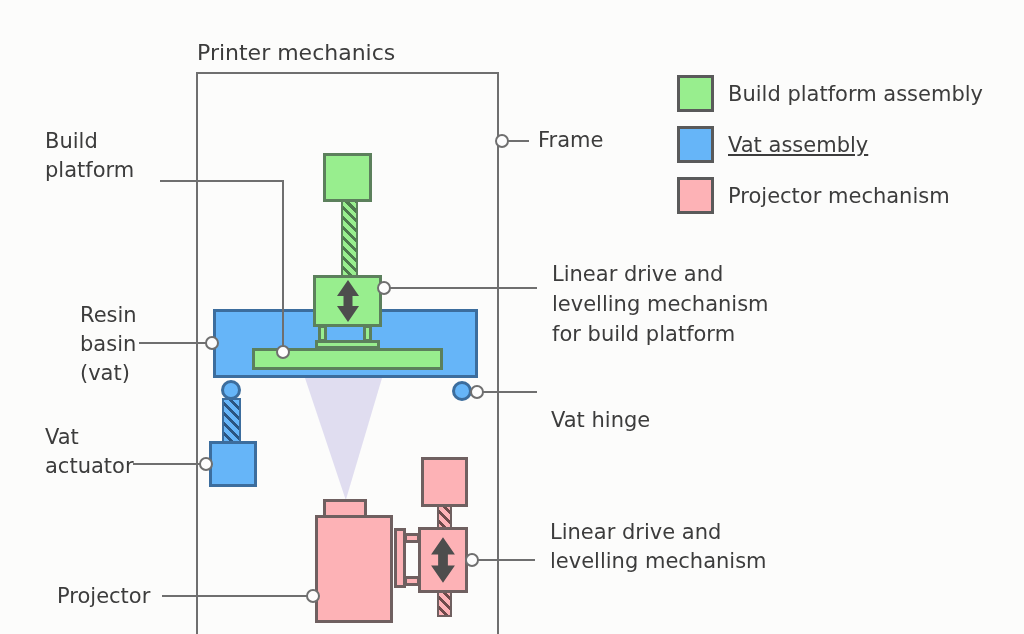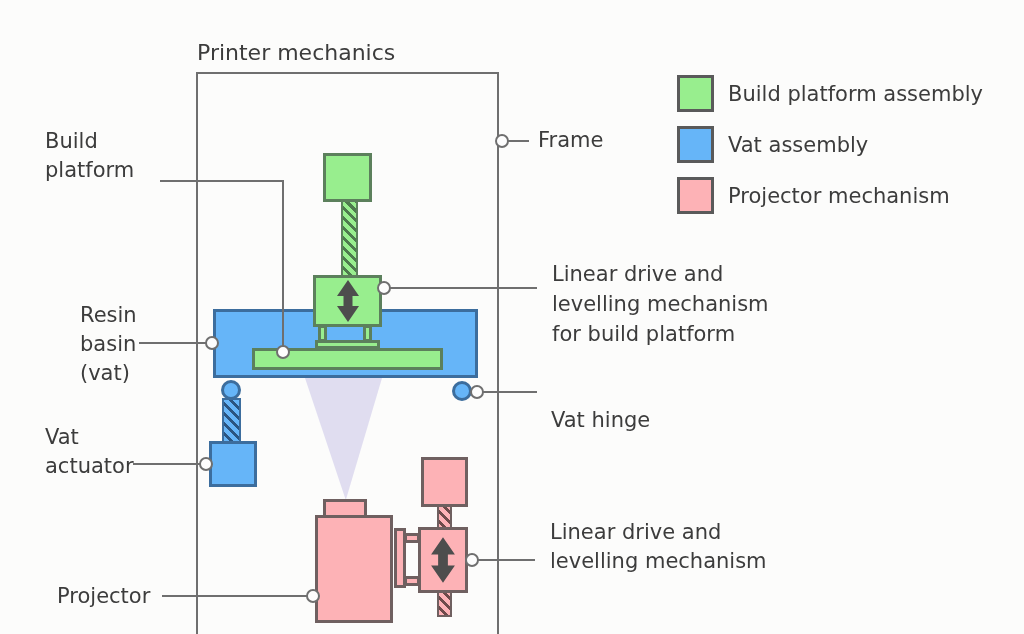--- a/index.html
+++ b/index.html
@@ -129,16 +129,16 @@
   <div class="abs lbl" style="left:551px;top:378px;margin-top:28px;">Vat hinge</div>
   <div class="abs lbl" style="left:550px;top:518px;">
     <span>Linear drive and</span>
     <span>levelling mechanism</span>
   </div>
 
   <div class="abs sw" style="left:677px;top:75px;background:#98ee8e;"></div>
   <div class="abs sw" style="left:677px;top:126px;background:#66b5f8;"></div>
   <div class="abs sw" style="left:677px;top:177px;background:#fdb2b6;"></div>
   <div class="abs leg-lbl" style="left:728px;top:80px;">Build platform assembly</div>
-  <div class="abs leg-lbl" style="left:728px;top:131px;">Vat assembly</div>
+  <div class="abs leg-lbl" style="left:728px;top:131px;text-decoration:underline;">Vat assembly</div>
   <div class="abs leg-lbl" style="left:728px;top:182px;">Projector mechanism</div>
 
 </div>
 
 </body></html>

